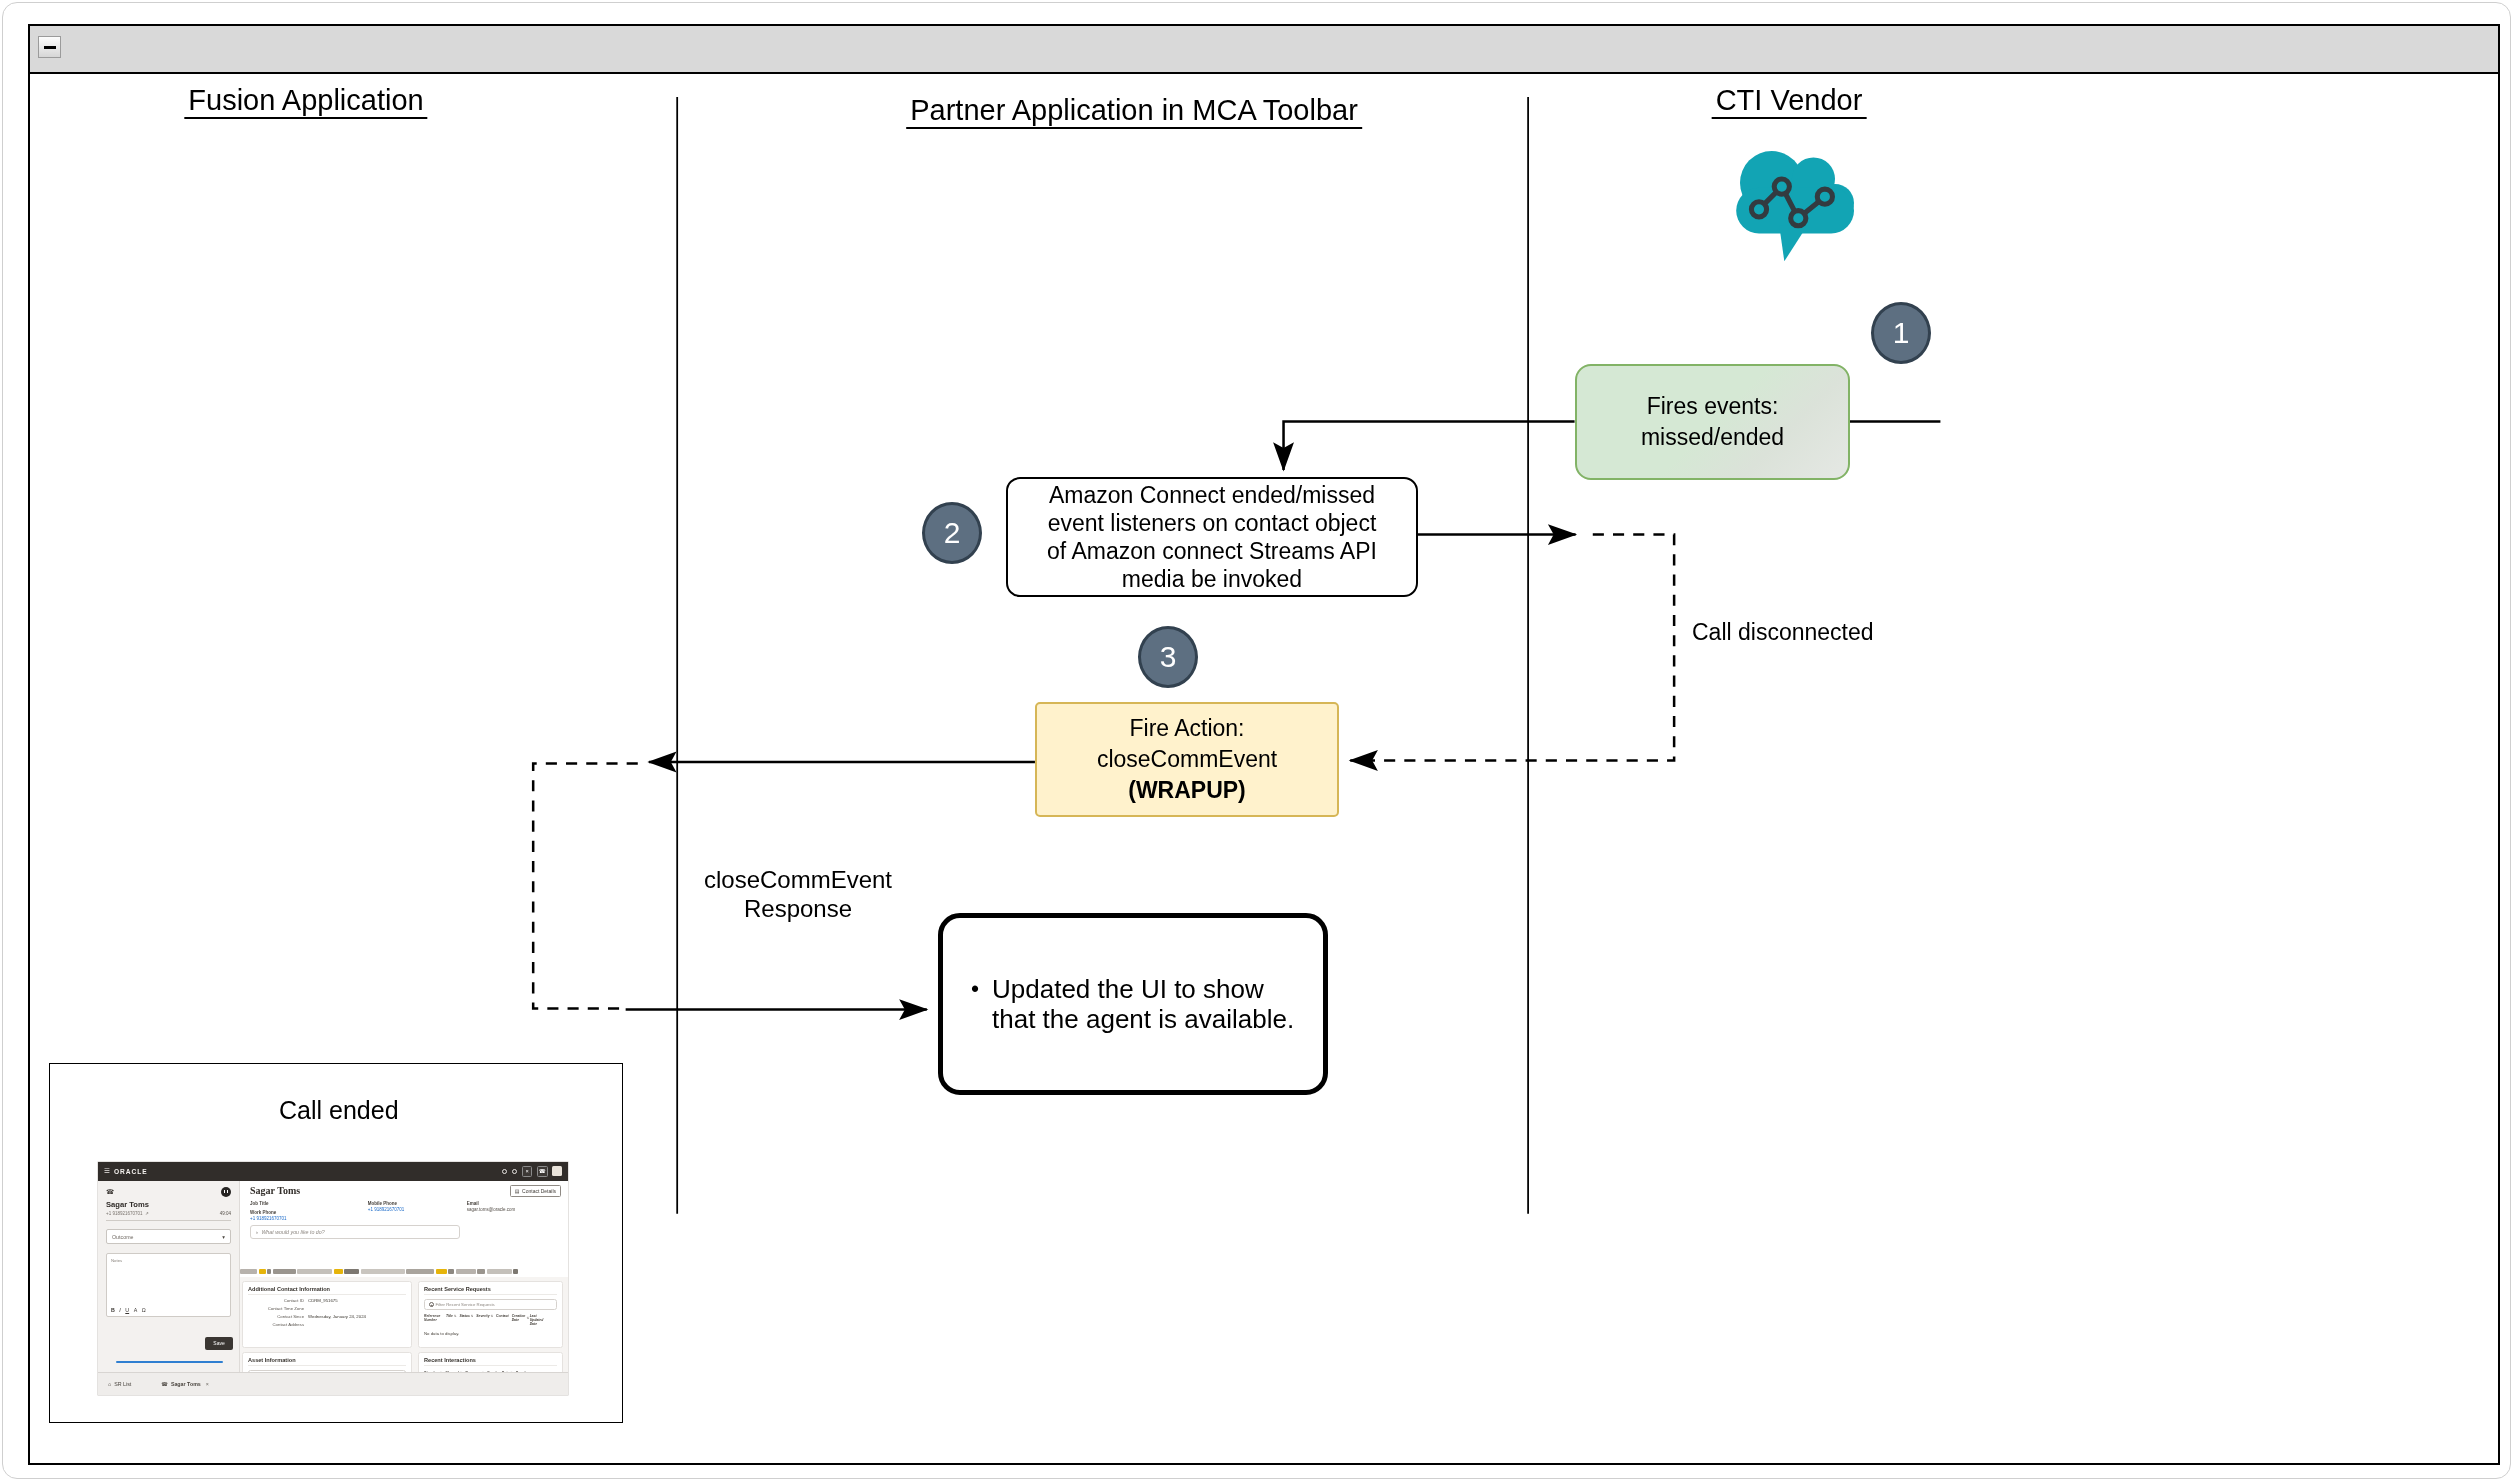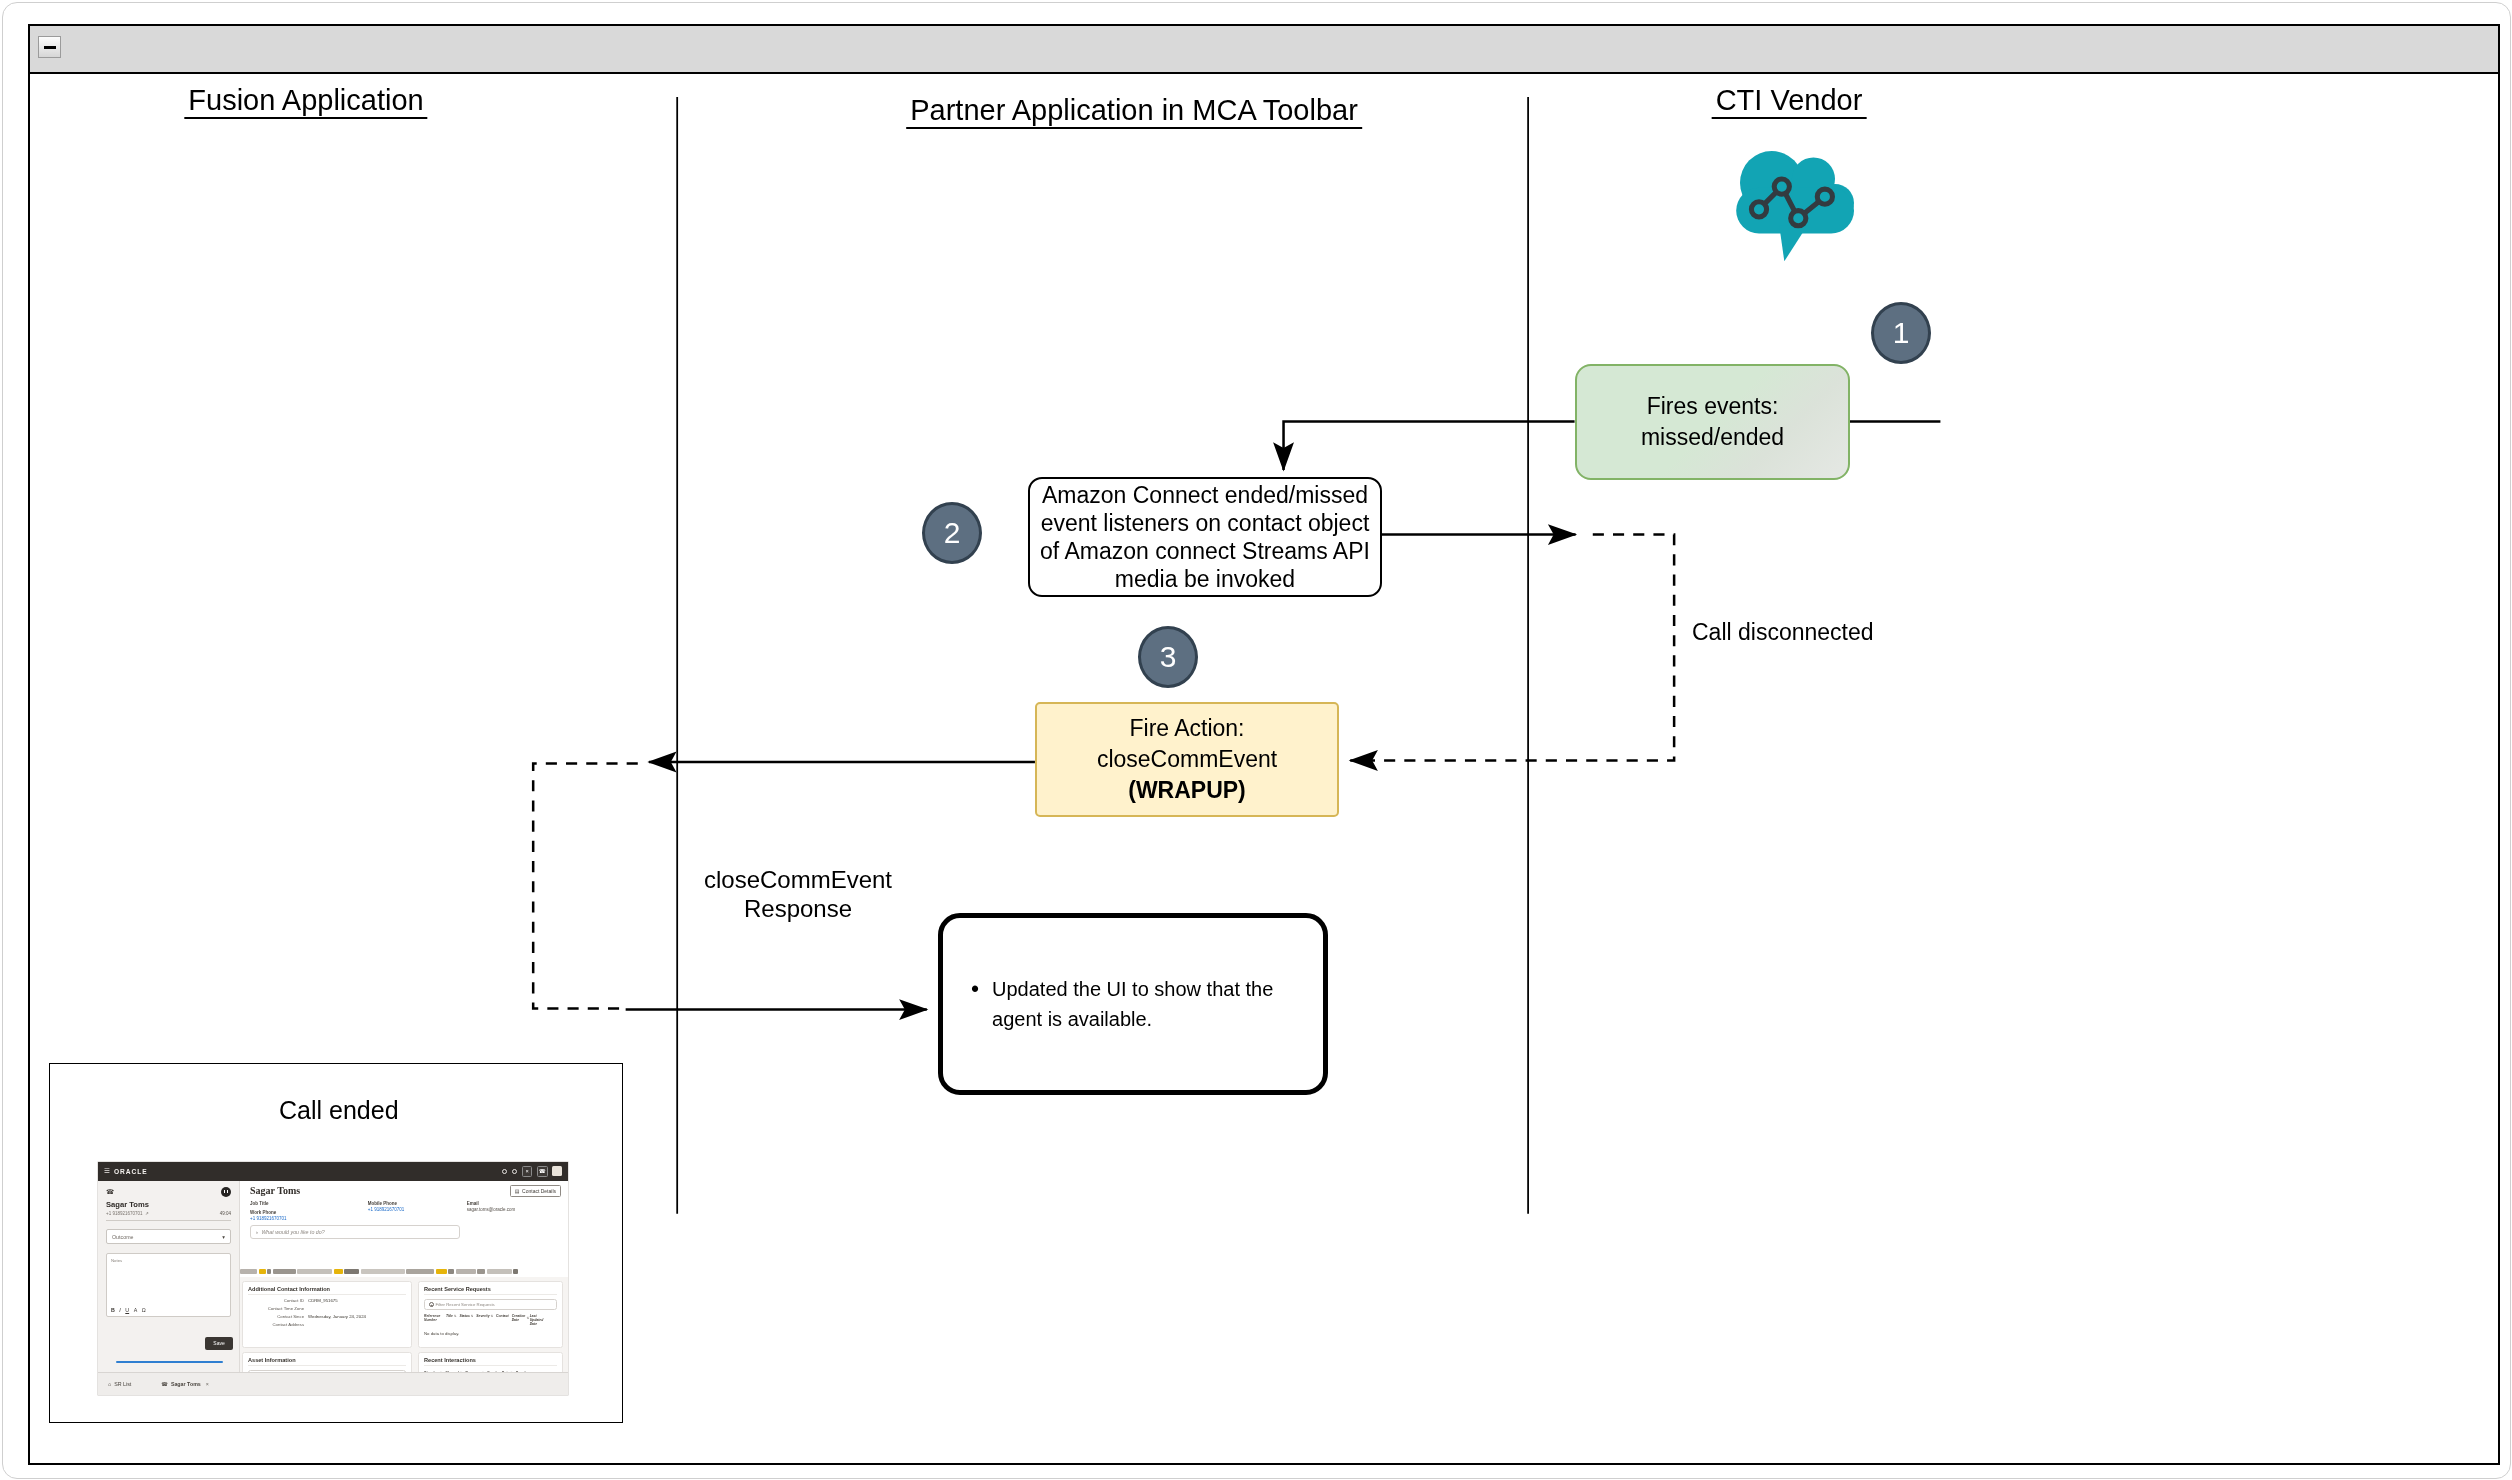--- a/index.html
+++ b/index.html
@@ -29,21 +29,21 @@
   .thick{background:#fff;border:5px solid #000;border-radius:22px}
   .note{font-size:23px;line-height:29px}
   .bold{font-weight:700}
   .center{text-align:center}
   svg.wires{left:0;top:0;width:2512px;height:1480px;pointer-events:none}
   svg.wires path{fill:none;stroke:#000;stroke-width:5}
   svg.wires path.thin{stroke-width:3.5}
   svg.wires path.dash{stroke-dasharray:22 18}
   .bullet-row{display:flex;gap:13px;align-items:flex-start;text-align:left}
   .bullet-row .dot{font-size:23px;line-height:30px}
-  .bullet-row .txt{font-size:20px;line-height:30px;max-width:303px}
+  .bullet-row .txt{font-size:26px;line-height:30px;max-width:303px}
 
   
   .mini{width:470px;height:233px;background:#fff;box-shadow:0 0 0 0.5px #c9c5c1;overflow:hidden;font-family:"Liberation Sans",sans-serif}
   .m-header{position:absolute;left:0;top:0;right:0;height:18.7px;background:var(--mini-header-bg);display:flex;align-items:center;padding:0 6px;color:#fff;gap:4px}
   .m-menu{font-size:6.6px;color:#e8e5e2}
   .m-brand{font-size:6.6px;font-weight:700;letter-spacing:1px;color:#f4f1ee}
   .m-hicons{margin-left:auto;display:flex;align-items:center;gap:4.5px}
   .m-ic-circ{width:5.6px;height:5.6px;border:0.7px solid #e8e5e2;border-radius:50%}
   .m-ic-box{width:10.6px;height:10.6px;border:0.5px solid #8a8a8a;border-radius:1.5px;display:flex;align-items:center;justify-content:center;font-size:5.6px;color:#fff;background:#3c3835}
   .m-avatar{width:10px;height:10px;border-radius:1.5px;background:#e9e3da;display:flex;align-items:center;justify-content:center;font-size:4px;color:#5a4632;font-weight:700}
@@ -155,21 +155,21 @@
   <div class="abs badge" style="left:952px;top:533px">2</div>
   <div class="abs badge" style="left:1168px;top:657px">3</div>
   <div class="abs badge" style="left:198px;top:1111px">4</div>
 
 
   <div class="abs node green" style="left:1575px;top:364px;width:275px;height:116px">
     <div class="ln">Fires events:</div>
     <div class="ln">missed/ended</div>
   </div>
 
-  <div class="abs node plain" style="left:1028px;top:477px;width:354px;height:120px">
+  <div class="abs node plain" style="left:1006px;top:477px;width:412px;height:120px">
     <div class="ln" style="font-size:23px;line-height:28px">Amazon Connect ended/missed</div>
     <div class="ln" style="font-size:23px;line-height:28px">event listeners on contact object</div>
     <div class="ln" style="font-size:23px;line-height:28px">of Amazon connect Streams API</div>
     <div class="ln" style="font-size:23px;line-height:28px">media be invoked</div>
   </div>
 
   <div class="abs node yellow" style="left:1035px;top:702px;width:304px;height:115px">
     <div class="ln">Fire Action:</div>
     <div class="ln">closeCommEvent</div>
     <div class="ln bold">(WRAPUP)</div>

